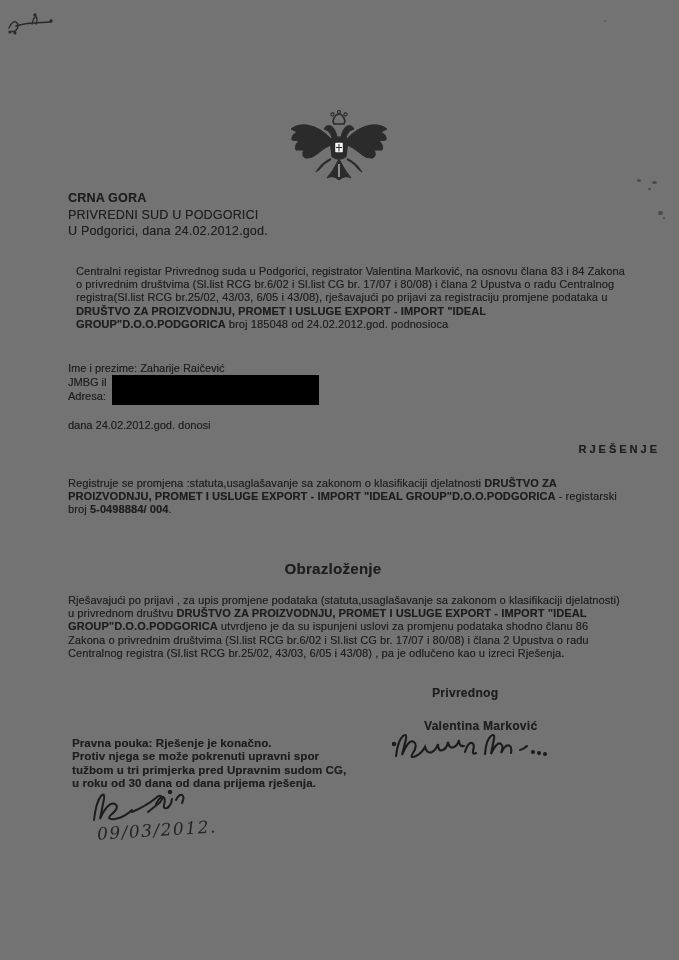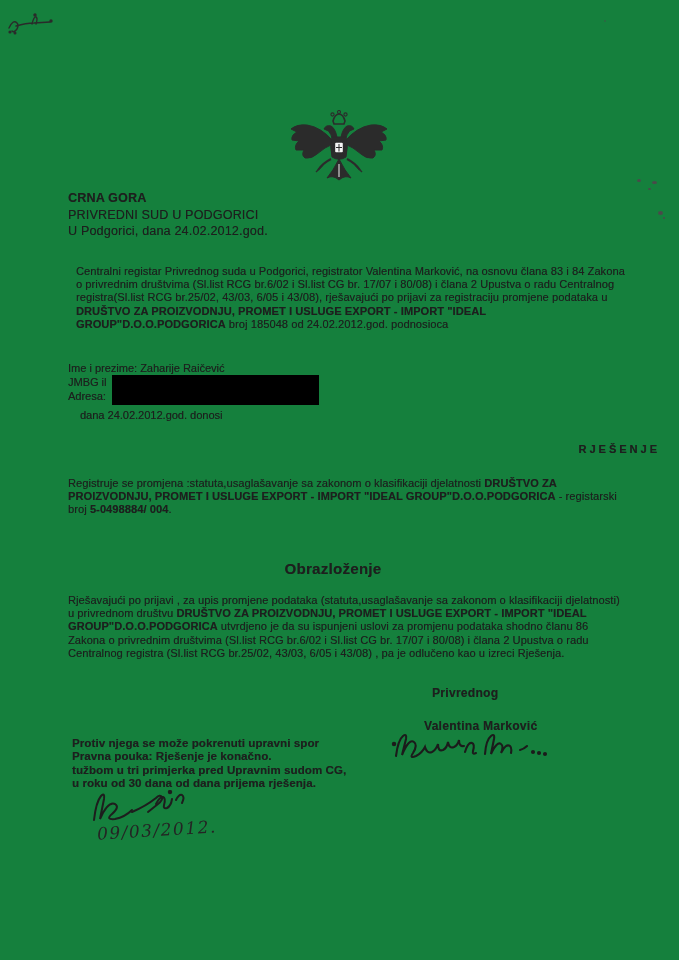--- a/index.html
+++ b/index.html
@@ -2,21 +2,21 @@
 <html><head>
 <meta charset="utf-8">
 <style>
   * { margin: 0; padding: 0; box-sizing: border-box; }
   html, body { background: #e8e8e8; }
   body { font-family: "Liberation Sans", sans-serif; }
   .page {
     position: relative;
     width: 679px;
     height: 960px;
-    background: #15803d;
+    background: #737373;
     color: #1e1e1e;
     overflow: hidden;
     margin: 0 auto;
     text-shadow: 0.2px 0.2px 0.35px rgba(20,20,20,0.45);
   }
   .abs { position: absolute; }
   .hdr { font-size: 12.5px; line-height: 16.6px; letter-spacing: 0.2px; }
   .hdr .b { font-weight: bold; }
   .para { font-size: 11px; line-height: 13.2px; letter-spacing: 0.1px; }
   .para b { font-weight: bold; }
@@ -94,21 +94,21 @@
   </div>
 
   <div class="abs" style="left:68px; top:361px;">
     <div class="line">Ime i prezime: Zaharije Raičević</div>
     <div class="line">JMBG il</div>
     <div class="line">Adresa:</div>
   </div>
 
   <div class="abs redaction" style="left:112px; top:375px; width:207px; height:30px;"></div>
 
-  <div class="abs line" style="left:68px; top:408px;margin-left:12px;">dana 24.02.2012.god. donosi</div>
+  <div class="abs line" style="left:68px; top:418px;">dana 24.02.2012.god. donosi</div>
 
   <div class="abs title-main" style="left:0px; top:443px; width:660px;">RJEŠENJE</div>
 
   <div class="abs para" style="left:68px; top:477px; width:557px;">
     <span>Registruje se promjena :statuta,usaglašavanje sa zakonom o klasifikaciji djelatnosti </span><b>DRUŠTVO ZA PROIZVODNJU, PROMET I USLUGE EXPORT - IMPORT "IDEAL GROUP"D.O.O.PODGORICA</b><span> - registarski broj </span><b>5-0498884/ 004</b><span>.</span>
   </div>
 
 
   <div class="abs title-sub" style="left:8px; top:560px; width:650px;">Obrazloženje</div>
 
@@ -125,22 +125,22 @@
       <path d="M95 32 q1 -14 6 -18 q4 -3 3 3 l-3 15 q6 -13 10 -10 q3 2 0 9 q5 -10 9 -7 q2 2 1 7"></path>
       <path d="M130 28 q4 -1 7 -4"></path>
       <circle cx="143" cy="30" r="1" fill="#1b1b1b"></circle>
       <circle cx="149" cy="31" r="1" fill="#1b1b1b"></circle>
       <circle cx="155" cy="32" r="1" fill="#1b1b1b"></circle>
       <circle cx="4" cy="22" r="1.2" fill="#1b1b1b"></circle>
     </svg>
   </div>
 
   <div class="abs legal" style="left:72px; top:737px;">
+    <div>Pravna pouka: Rješenje je konačno.</div>
     <div>Protiv njega se može pokrenuti upravni spor</div>
-    <div>Pravna pouka: Rješenje je konačno.</div>
     <div>tužbom u tri primjerka pred Upravnim sudom CG,</div>
     <div>u roku od 30 dana od dana prijema rješenja.</div>
   </div>
 
   <div class="abs" style="left:86px; top:790px;">
     <svg width="140" height="40" viewBox="0 0 140 40" fill="none" stroke="#1d1d1d" stroke-width="2" stroke-linecap="round">
       <path d="M8 30 q2 -18 7 -24 q4 -4 3 3 l-4 20 q8 -18 15 -15 q5 3 -3 10 q-7 6 3 5 q10 -2 17 -9"></path>
       <path d="M46 22 q14 -6 24 -14 q4 -4 6 -1 q1 3 -4 7 l-10 8"></path>
       <path d="M70 14 q4 -8 7 -7 q3 1 1 8 q-1 4 3 3 q4 -2 5 -9"></path>
       <circle cx="84" cy="2" r="1.2" fill="#1d1d1d"></circle>

